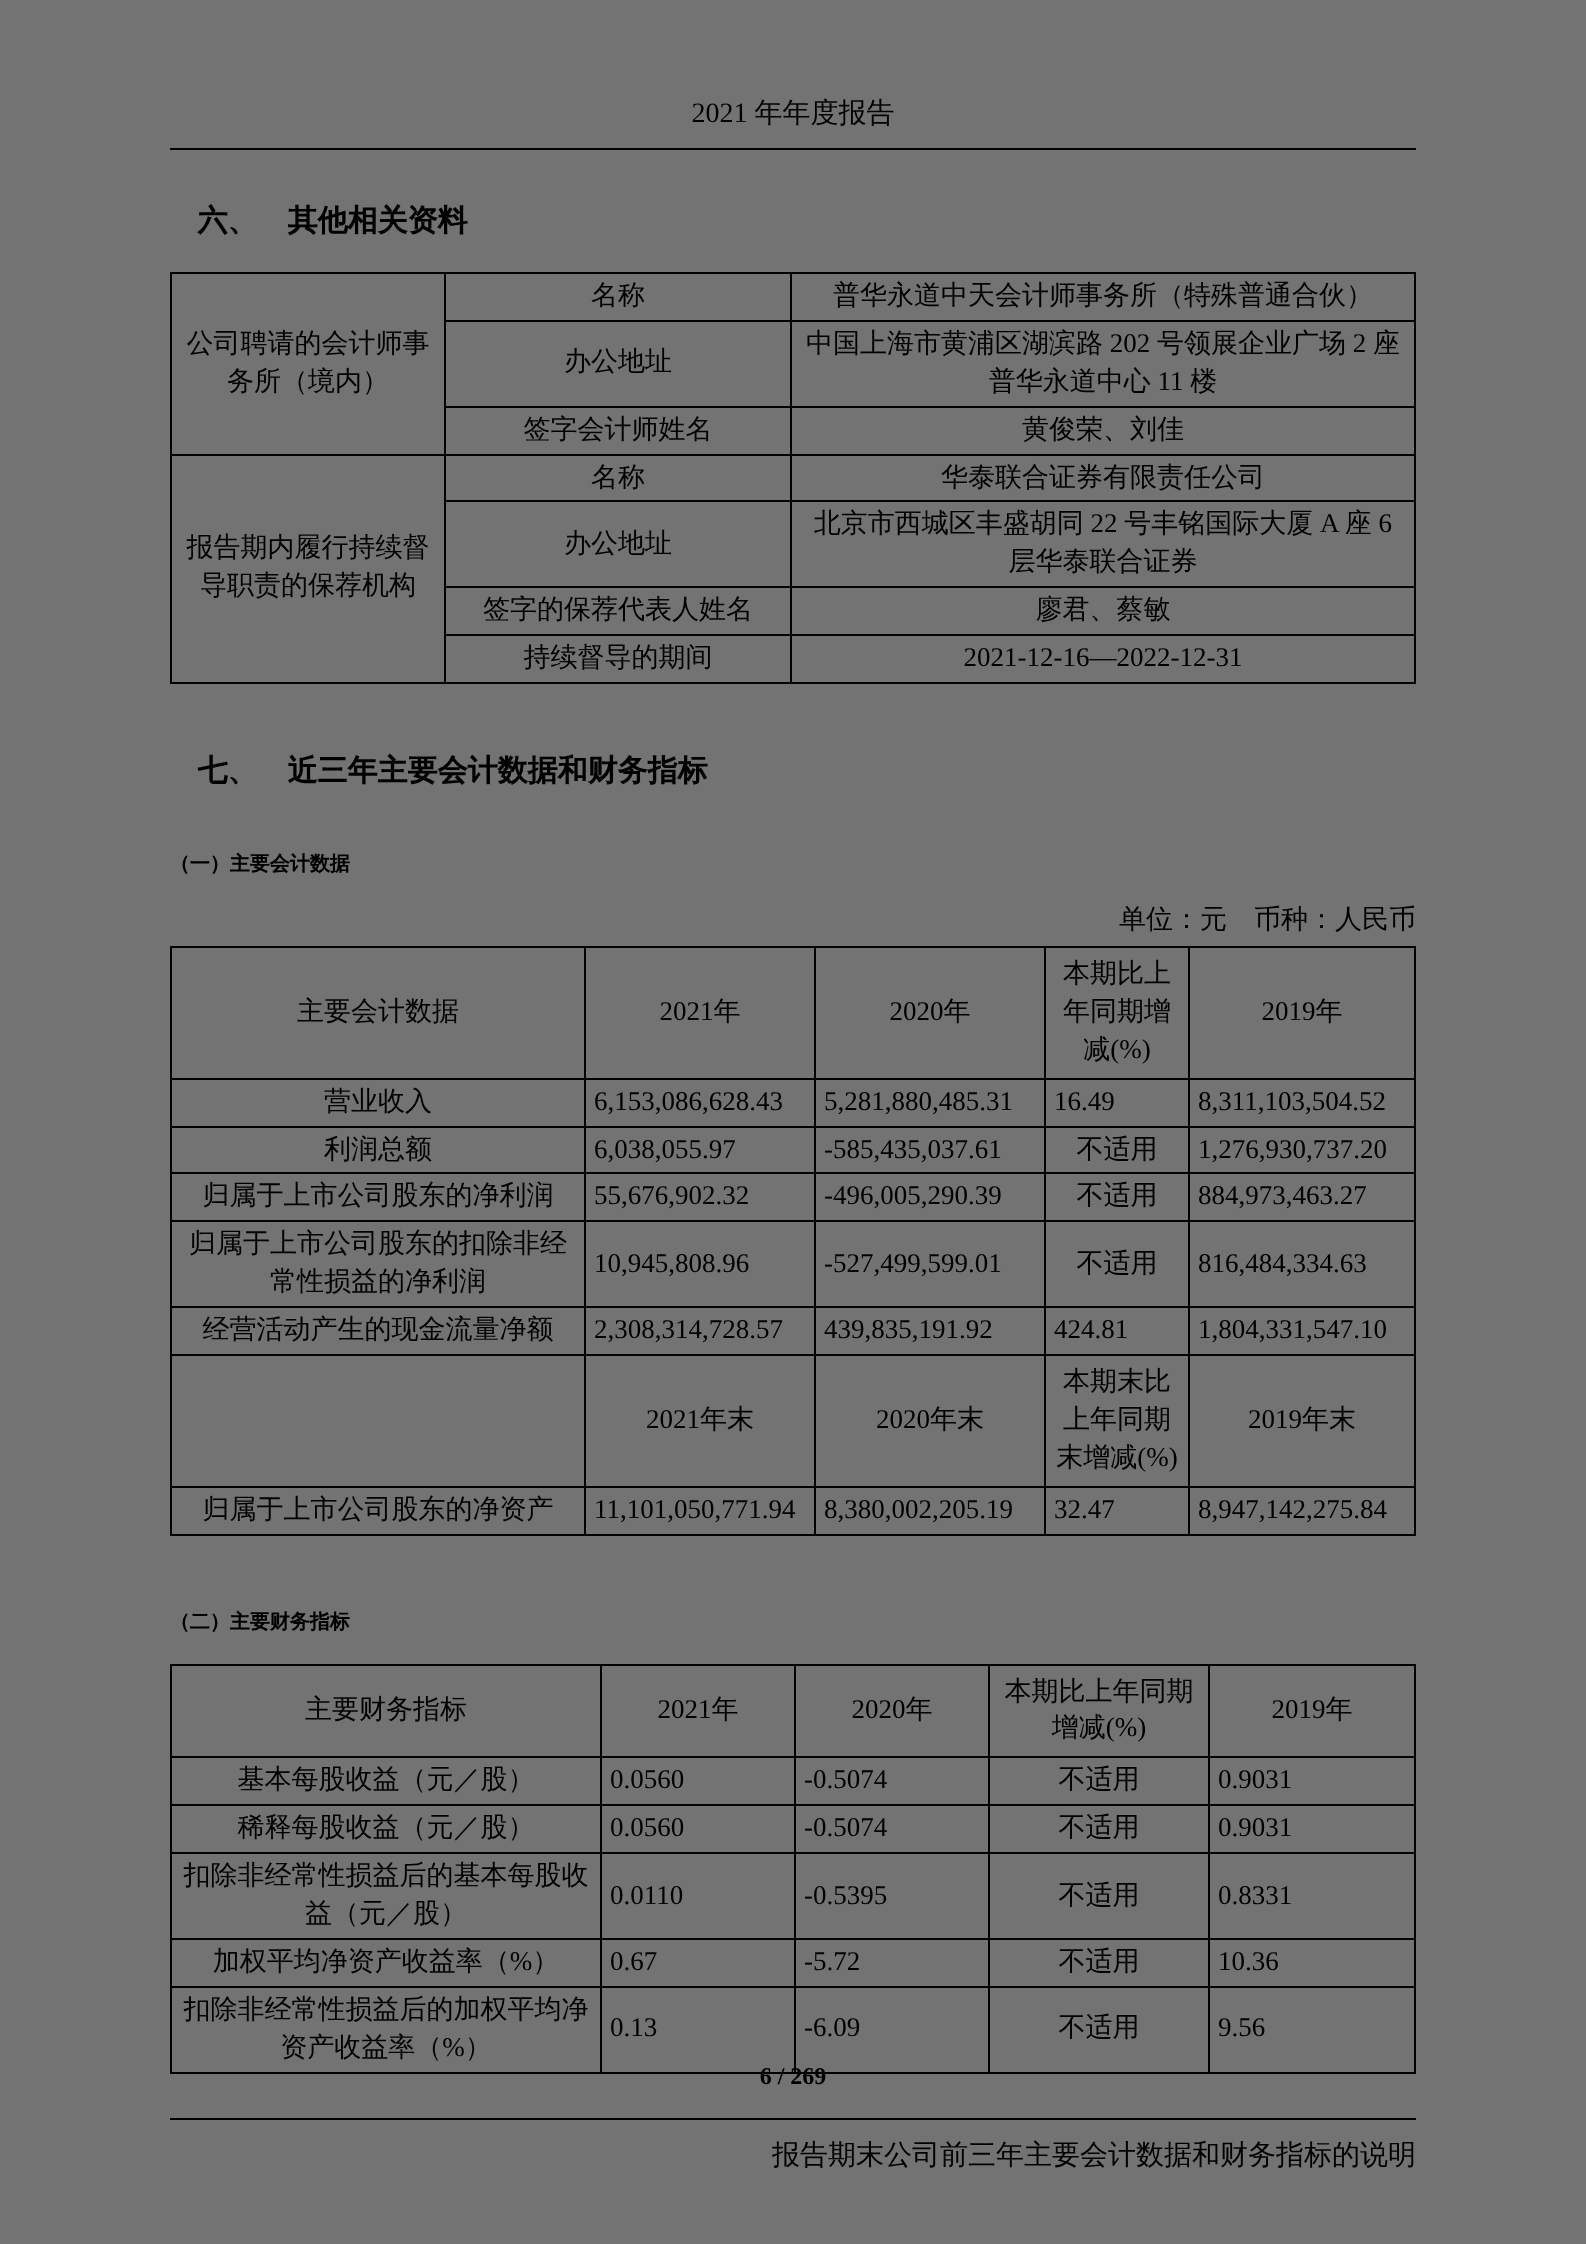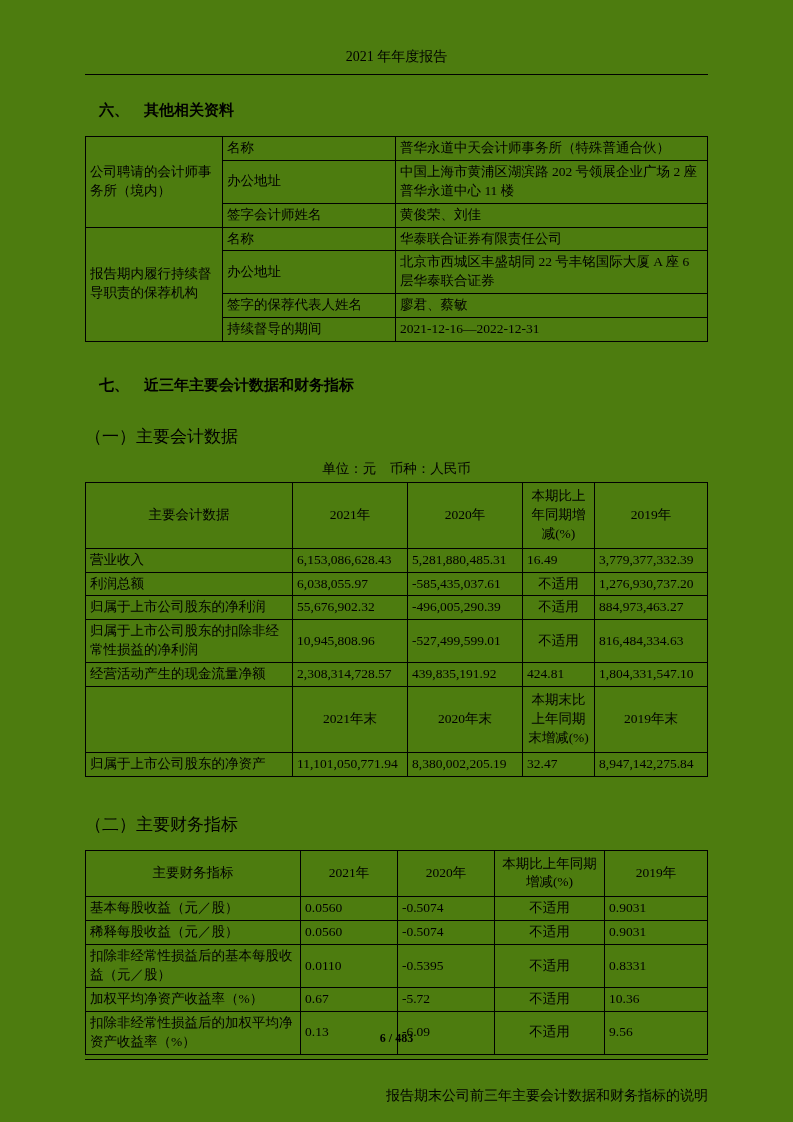--- a/index.html
+++ b/index.html
@@ -1,41 +1,41 @@
 <!DOCTYPE html>
 <html><head>
 <meta charset="utf-8">
 <style>
   * { box-sizing: border-box; }
   html, body { margin: 0; padding: 0; background: #ffffff; }
   .page {
     width: 793px; height: 1122px; position: relative; overflow: hidden;
-    background: #4d7c0f; color: #000;
+    background: #737373; color: #000;
     font-family: "Liberation Serif", "DejaVu Serif", serif;
     font-size: 14px;
   }
   .doc-header {
     margin: 0 85px; padding-top: 48px; padding-bottom: 8px;
     border-bottom: 1.5px solid #000;
     text-align: center; font-size: 14px;
   }
   .content { padding: 0 85px; }
   h2.sec { font-size: 15px; font-weight: bold; margin: 26px 0 0 14px; }
-  h3.sub { font-size: 17px; font-weight: normal; margin: 30px 0 0 0; }
-  .unit-line { text-align: center; font-size: 13.5px; margin: 12px 0 2px 0; }
+  h3.sub { font-size: 10px; font-weight: bold; margin: 30px 0 0 0; }
+  .unit-line { text-align: right; font-size: 13.5px; margin: 12px 0 2px 0; }
 
   table { border-collapse: collapse; width: 100%; table-layout: fixed; font-size: 13.5px; }
   td { border: 1px solid #000; padding: 2px 4px; line-height: 1.4; vertical-align: middle; word-break: break-all; }
   .info-table { margin-top: 16px; }
   .info-table td.grp { vertical-align: middle; }
   .data-table { margin-top: 4px; }
   .fin-table { margin-top: 14px; }
   td.ctr { text-align: center; }
   td.num { }
-  td.lbl { text-align: left; }
+  td.lbl { text-align: center; }
   tr.thead td { text-align: center; vertical-align: middle; padding: 4px 3px; }
 
   .note { margin-top: 32px; font-size: 14px; text-align: right; }
   .doc-footer {
     position: absolute; left: 85px; right: 85px; bottom: 62px;
     text-align: center; font-size: 12px; font-weight: bold;
     border-bottom: 1px solid #000; padding-bottom: 13px;
   }
 </style>
 </head>
@@ -111,21 +111,21 @@
         <td>2021年</td>
         <td>2020年</td>
         <td>本期比上年同期增减(%)</td>
         <td>2019年</td>
       </tr>
       <tr>
         <td class="lbl">营业收入</td>
         <td class="num">6,153,086,628.43</td>
         <td class="num">5,281,880,485.31</td>
         <td class="num">16.49</td>
-        <td class="num">3,779,377,332.39</td>
+        <td class="num">8,311,103,504.52</td>
       </tr>
       <tr>
         <td class="lbl">利润总额</td>
         <td class="num">6,038,055.97</td>
         <td class="num">-585,435,037.61</td>
         <td class="ctr">不适用</td>
         <td class="num">1,276,930,737.20</td>
       </tr>
       <tr>
         <td class="lbl">归属于上市公司股东的净利润</td>
@@ -219,16 +219,16 @@
         <td class="num">9.56</td>
       </tr>
     </tbody>
       </table>
 
     <p class="note">报告期末公司前三年主要会计数据和财务指标的说明</p>
 
   </div>
 
   <div class="doc-footer">
-    <span>6 / 483</span>
+    <span>6 / 269</span>
   </div>
 
 </div>
 
 </body></html>

